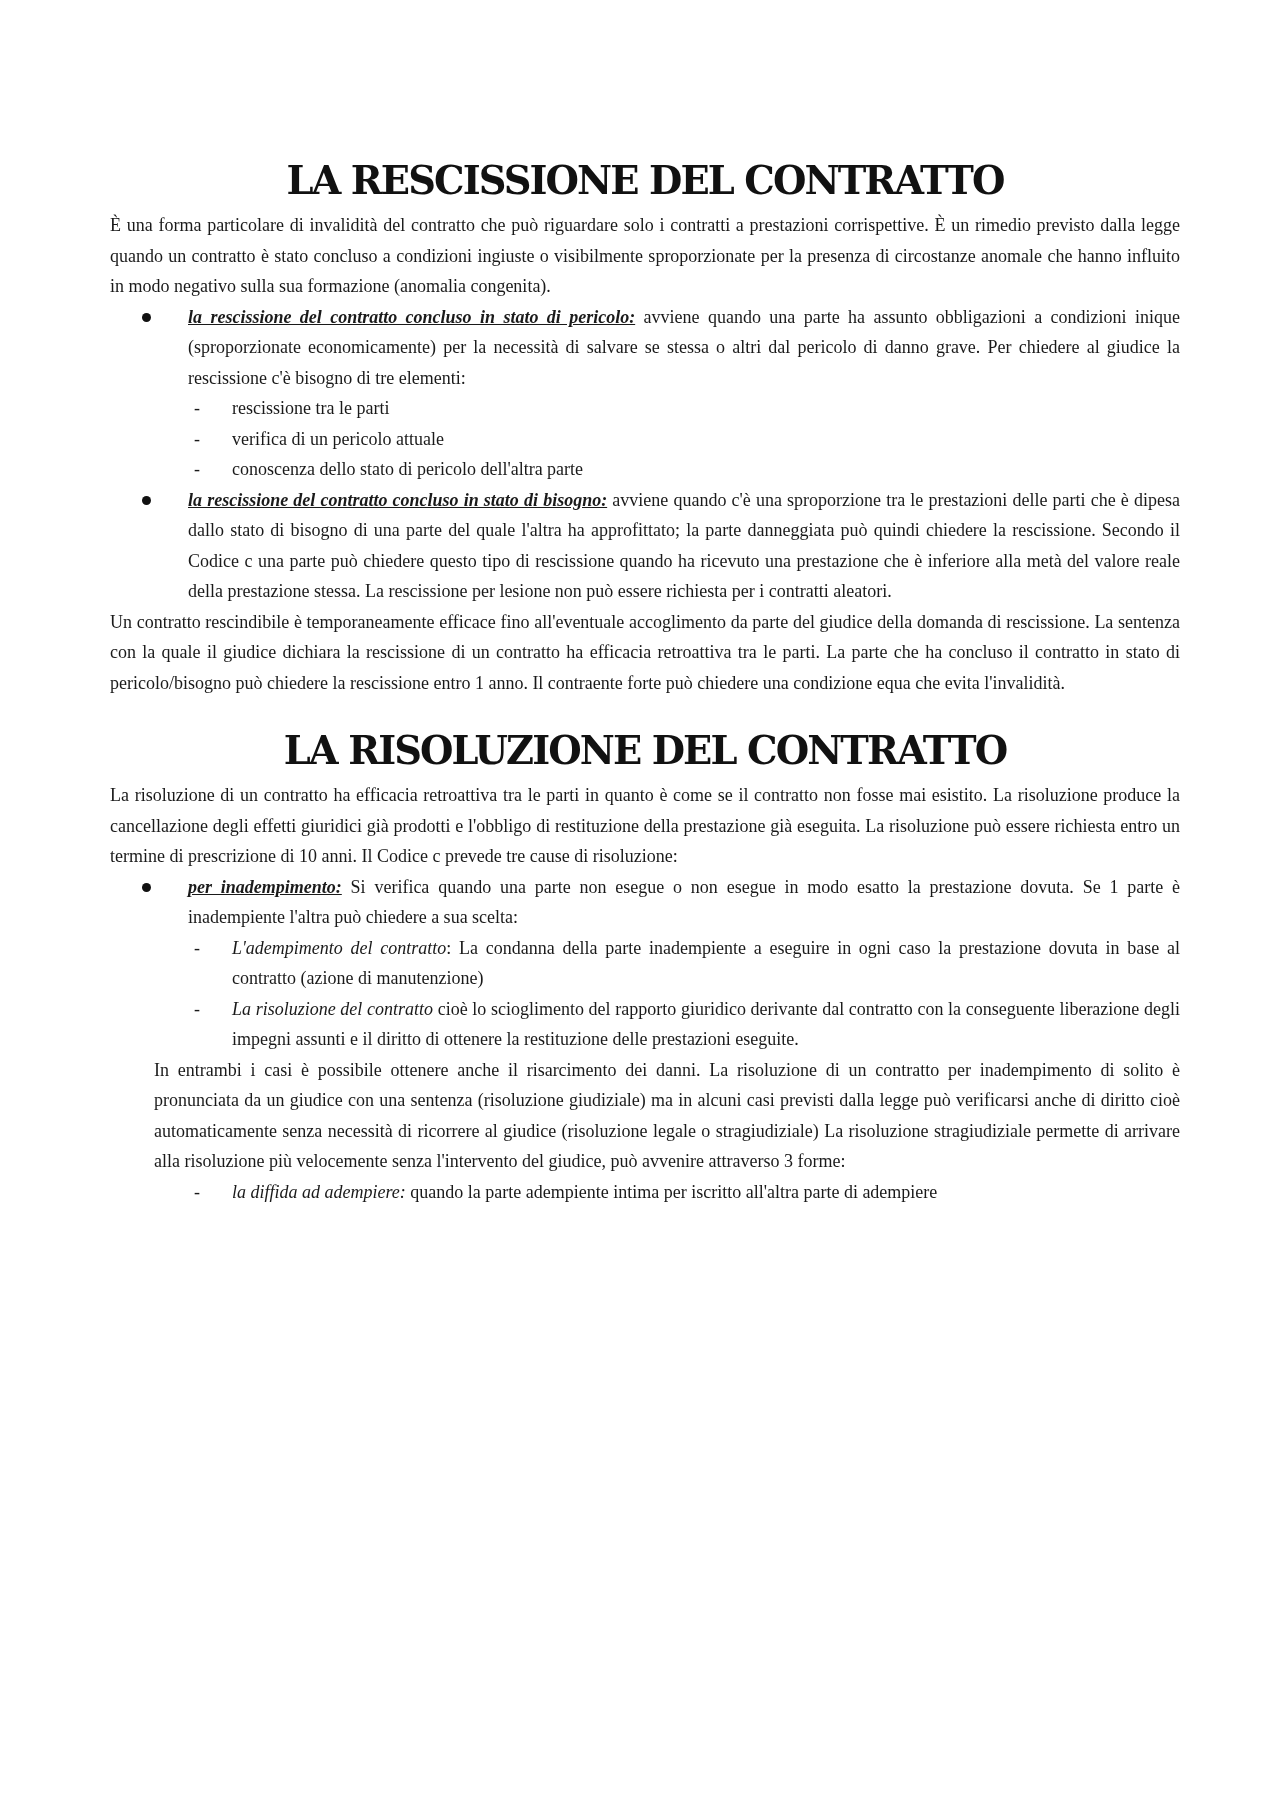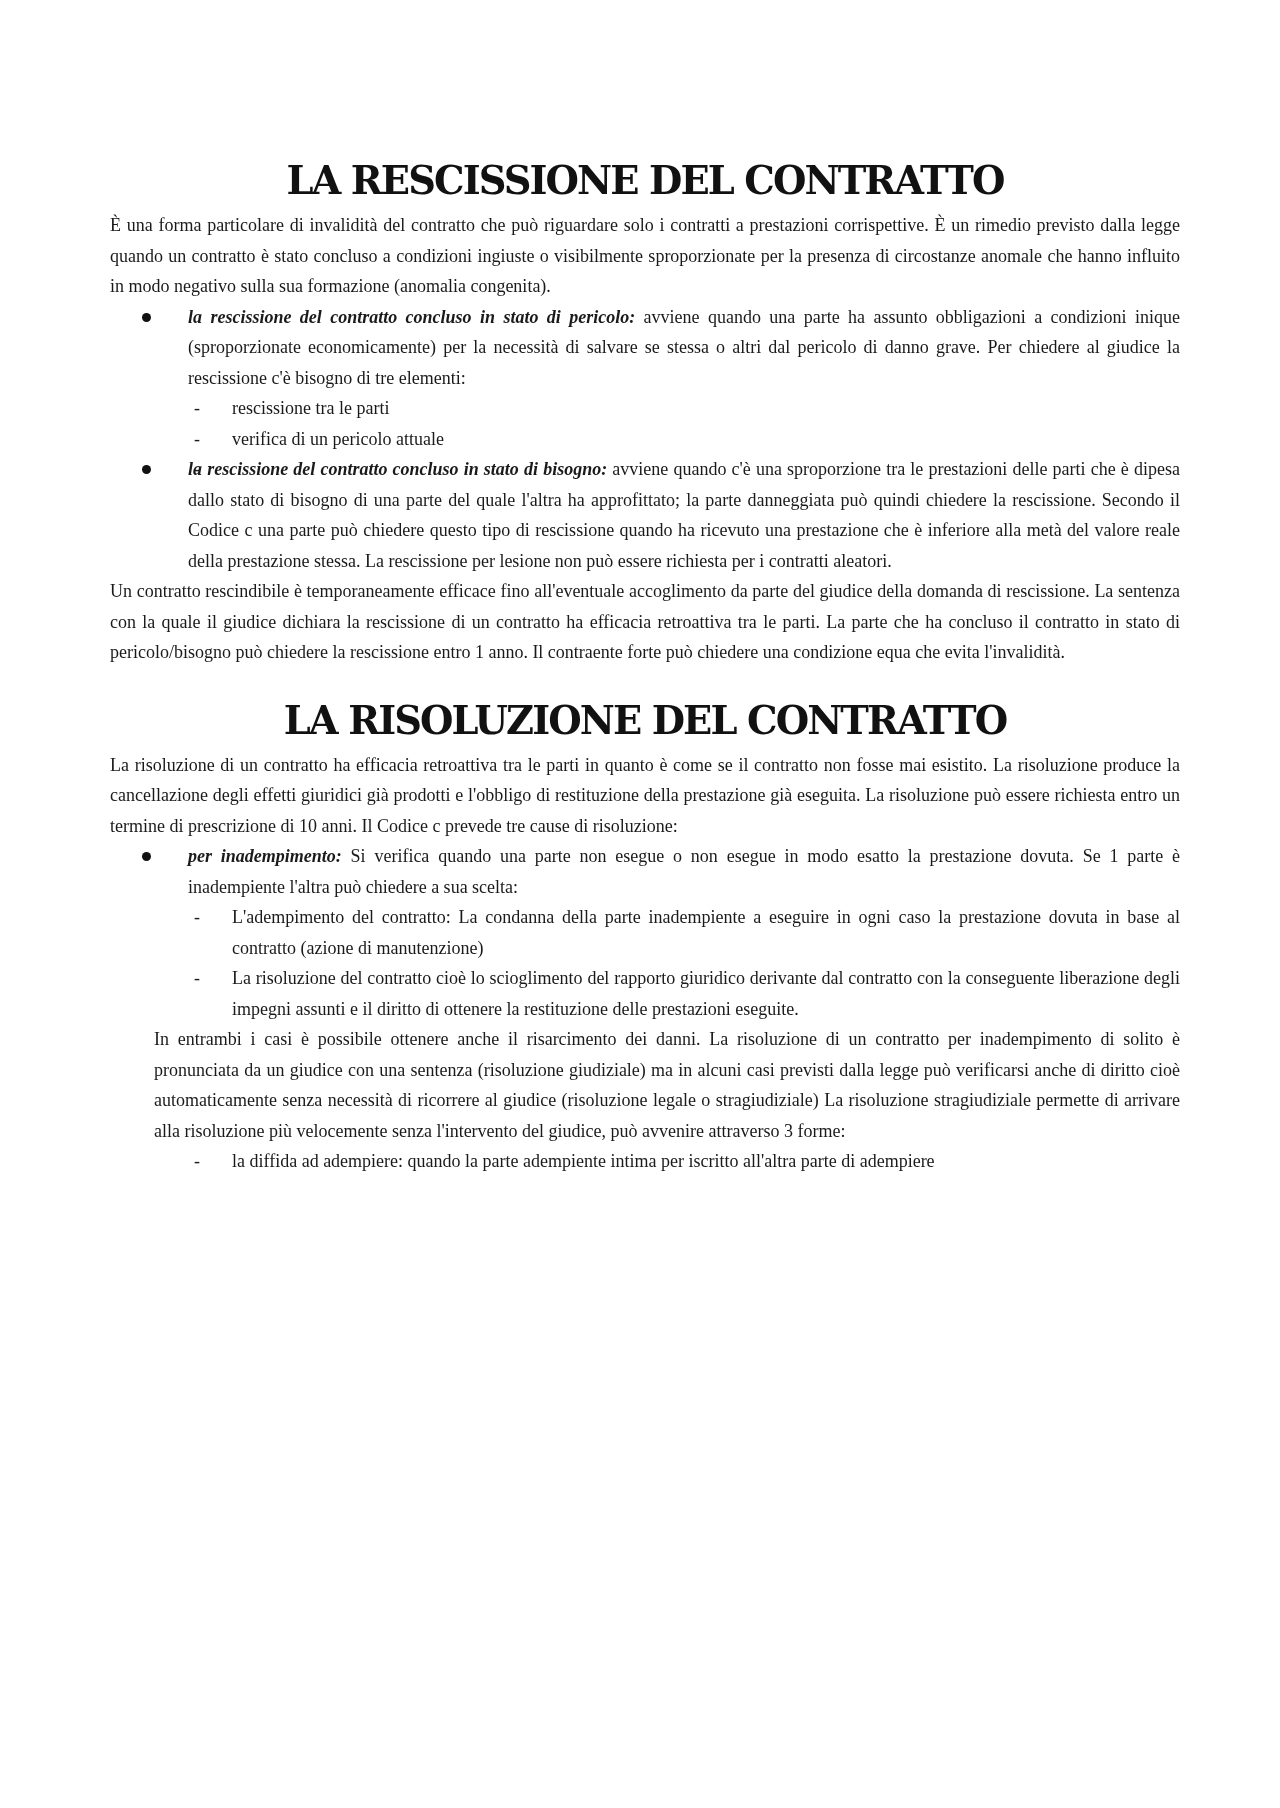--- a/index.html
+++ b/index.html
@@ -21,41 +21,41 @@
     }
     ul.bullets { list-style: none; margin: 0; padding: 0; }
     ul.bullets > li { position: relative; padding-left: 78px; }
     .bullet-dot {
       position: absolute; left: 32px; top: 11px; width: 9px; height: 9px;
       border-radius: 50%; background: #111;
     }
     ul.dashes { list-style: none; margin: 0; padding: 0; }
     ul.dashes > li { position: relative; padding-left: 122px; margin-left: -78px; }
     .dash-mark { position: absolute; left: 84px; top: 0; }
-    .bi { font-weight: bold; font-style: italic; }
-    .it { }
+    .bi { font-weight: bold; font-style: italic; text-decoration: underline; }
+    .it { font-style: italic; }
     .indent-block { padding-left: 44px; }
     .sec2 { margin-top: 22px; }
   </style>
 </head>
 <body>
 
 <div class="page">
 
   <h1>LA RESCISSIONE DEL CONTRATTO</h1>
   <p>È una forma particolare di invalidità del contratto che può riguardare solo i contratti a prestazioni corrispettive. È un rimedio previsto dalla legge quando un contratto è stato concluso a condizioni ingiuste o visibilmente sproporzionate per la presenza di circostanze anomale che hanno influito in modo negativo sulla sua formazione (anomalia congenita).</p>
 
   <ul class="bullets">
     <li>
       <span class="bullet-dot"></span>
       <span class="bi">la rescissione del contratto concluso in stato di pericolo:</span><span> avviene quando una parte ha assunto obbligazioni a condizioni inique (sproporzionate economicamente) per la necessità di salvare se stessa o altri dal pericolo di danno grave. Per chiedere al giudice la rescissione c'è bisogno di tre elementi:</span>
       <ul class="dashes">
         <li><span class="dash-mark">-</span><span>rescissione tra le parti</span></li>
         <li><span class="dash-mark">-</span><span>verifica di un pericolo attuale</span></li>
-        <li><span class="dash-mark">-</span></li>
+        <li><span class="dash-mark">-</span><span>conoscenza dello stato di pericolo dell'altra parte</span></li>
       </ul>
     </li>
     <li>
       <span class="bullet-dot"></span>
       <span class="bi">la rescissione del contratto concluso in stato di bisogno:</span><span> avviene quando c'è una sproporzione tra le prestazioni delle parti che è dipesa dallo stato di bisogno di una parte del quale l'altra ha approfittato; la parte danneggiata può quindi chiedere la rescissione. Secondo il Codice c una parte può chiedere questo tipo di rescissione quando ha ricevuto una prestazione che è inferiore alla metà del valore reale della prestazione stessa. La rescissione per lesione non può essere richiesta per i contratti aleatori.</span>
     </li>
   </ul>
 
   <p>Un contratto rescindibile è temporaneamente efficace fino all'eventuale accoglimento da parte del giudice della domanda di rescissione. La sentenza con la quale il giudice dichiara la rescissione di un contratto ha efficacia retroattiva tra le parti. La parte che ha concluso il contratto in stato di pericolo/bisogno  può chiedere la rescissione entro 1 anno. Il contraente forte può chiedere una condizione equa che evita l'invalidità.</p>
 

